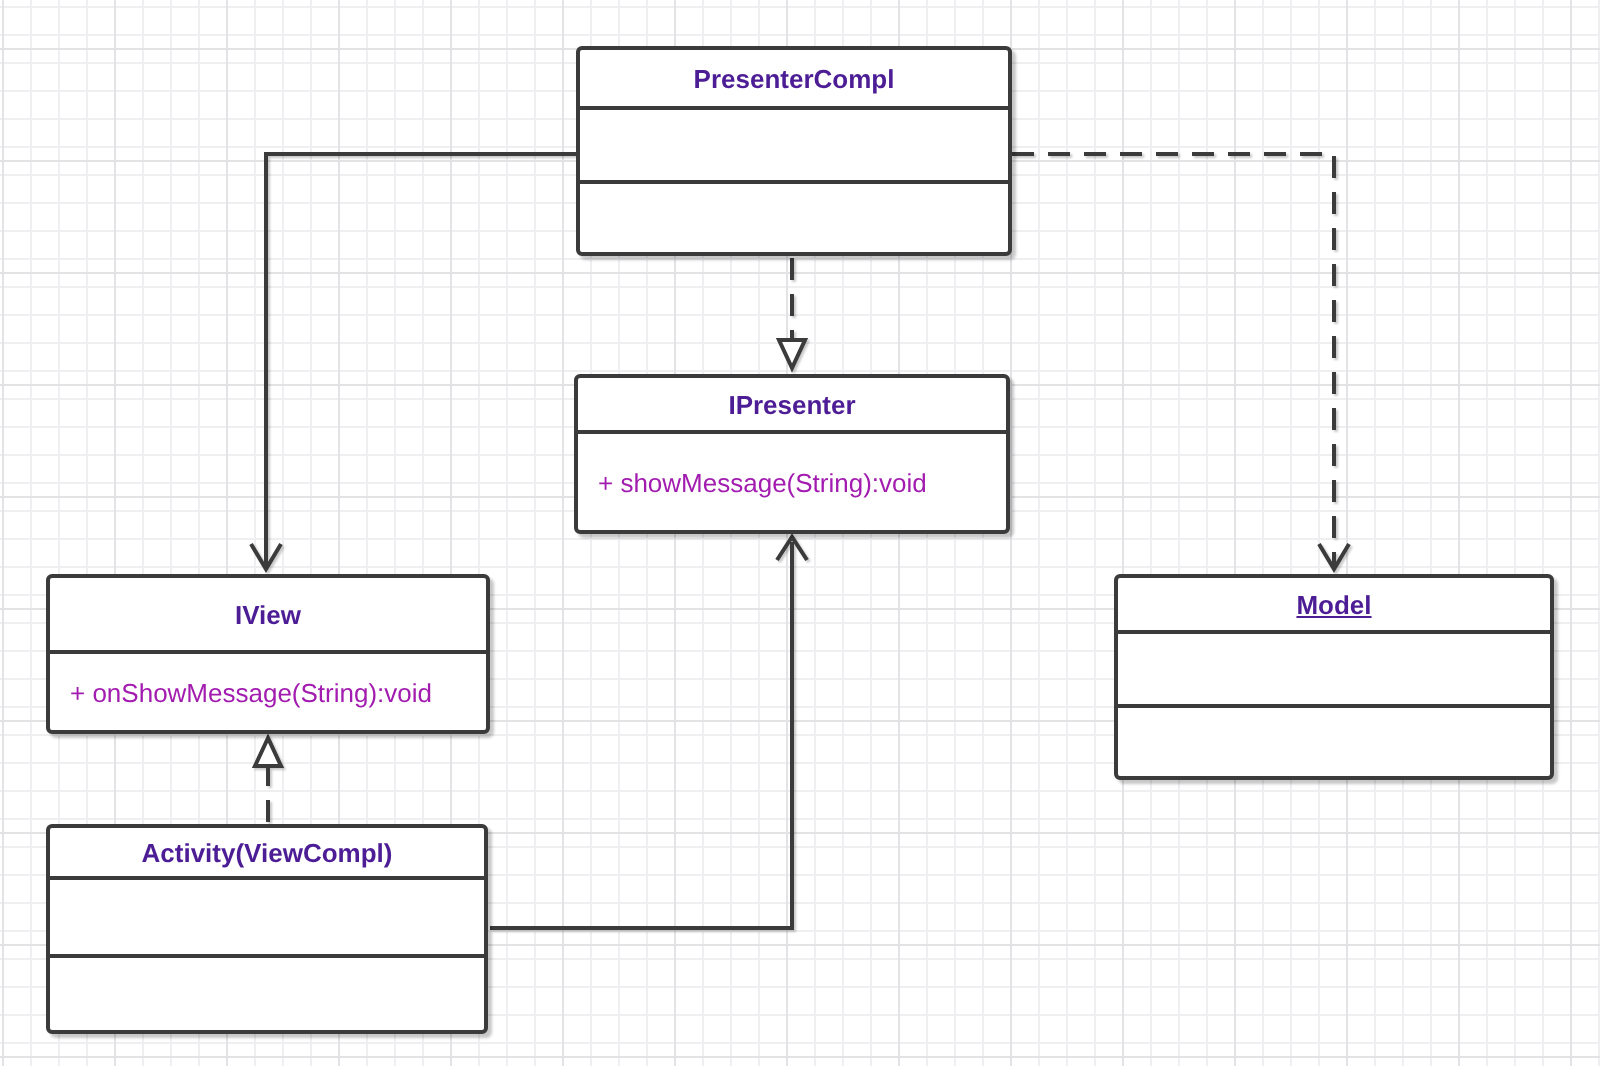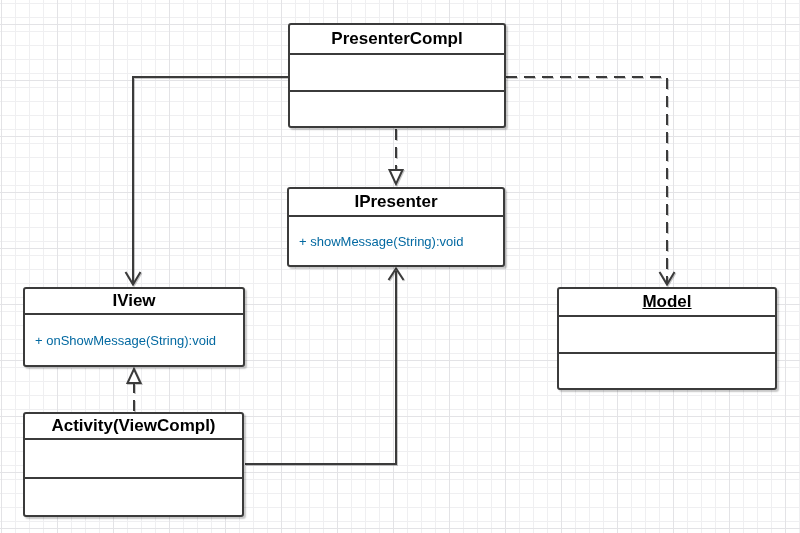--- a/index.html
+++ b/index.html
@@ -51,41 +51,41 @@
     background: #ffffff;
     border: 2px solid #3b3b3b;
     border-radius: 3px;
     box-shadow: 2px 2px 1.5px rgba(0,0,0,0.22);
   }
   .uml-title {
     display: flex;
     align-items: center;
     justify-content: center;
     font-weight: bold;
-    font-size: 17px;
-    color: #000000;
+    font-size: 13px;
+    color: #4c1d95;
     flex: 0 0 auto;
   }
   .uml-section {
     border-top: 2px solid #3b3b3b;
     flex: 1 1 0;
     display: flex;
     align-items: center;
     padding-left: 10px;
     font-size: 13px;
-    color: #0369a1;
+    color: #a21caf;
   }
 
   
   #box-presenterCompl { left: 288px; top: 23px;  width: 218px; height: 105px; }
   #box-presenterCompl .uml-title { height: 28px; }
   #box-ipresenter     { left: 287px; top: 187px; width: 218px; height: 80px; }
   #box-ipresenter .uml-title { height: 26px; }
   #box-iview          { left: 23px;  top: 287px; width: 222px; height: 80px; }
-  #box-iview .uml-title { height: 24px; }
+  #box-iview .uml-title { height: 36px; }
   #box-activity       { left: 23px;  top: 412px; width: 221px; height: 105px; justify-content: space-between; }
   #box-activity .uml-title { height: 24px; }
   #box-model          { left: 557px; top: 287px; width: 220px; height: 103px; }
   #box-model .uml-title { height: 26px; text-decoration: underline; }
 </style>
 </head>
 <body>
 
 <div class="canvas">
 

